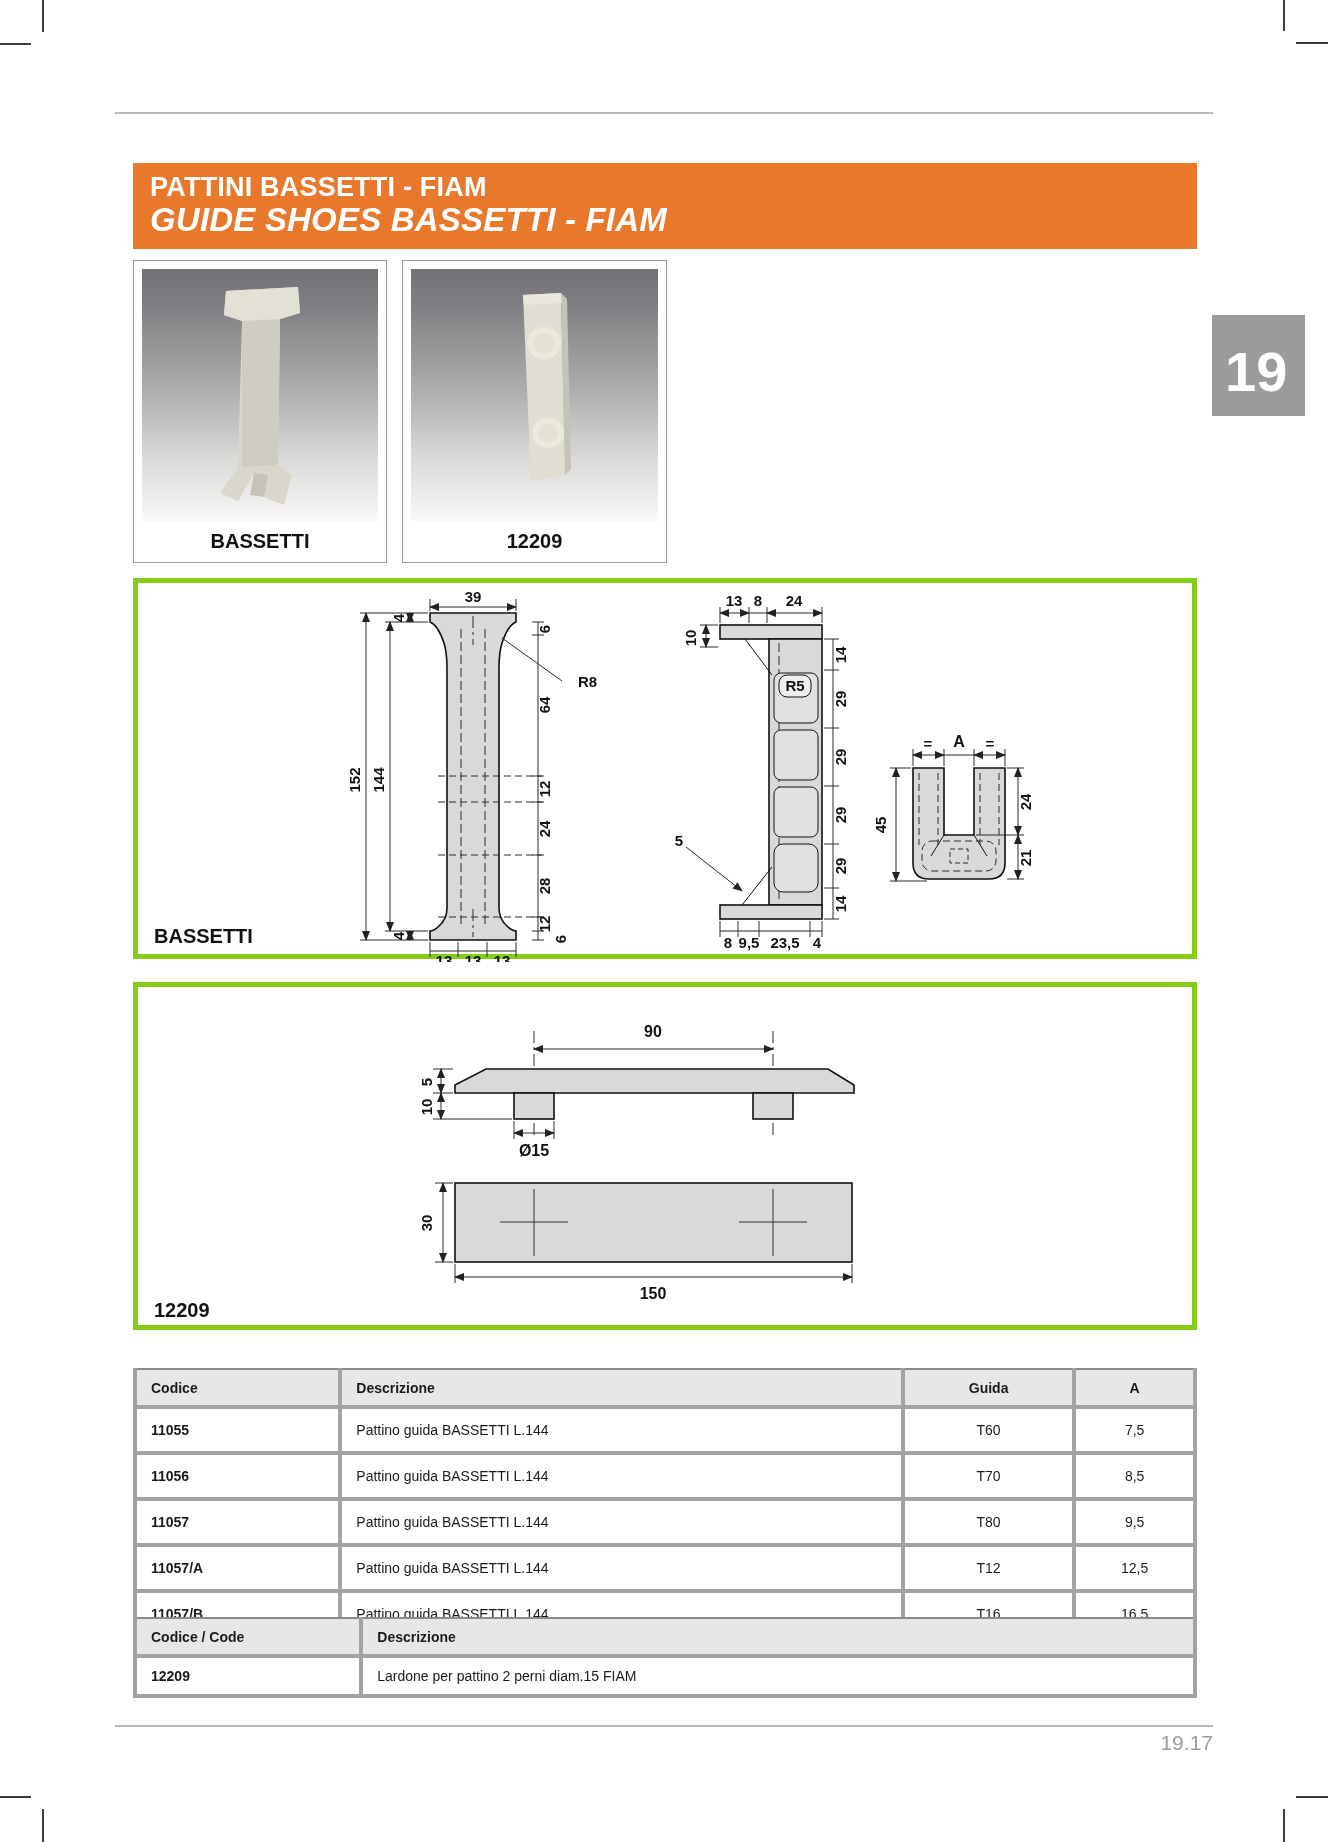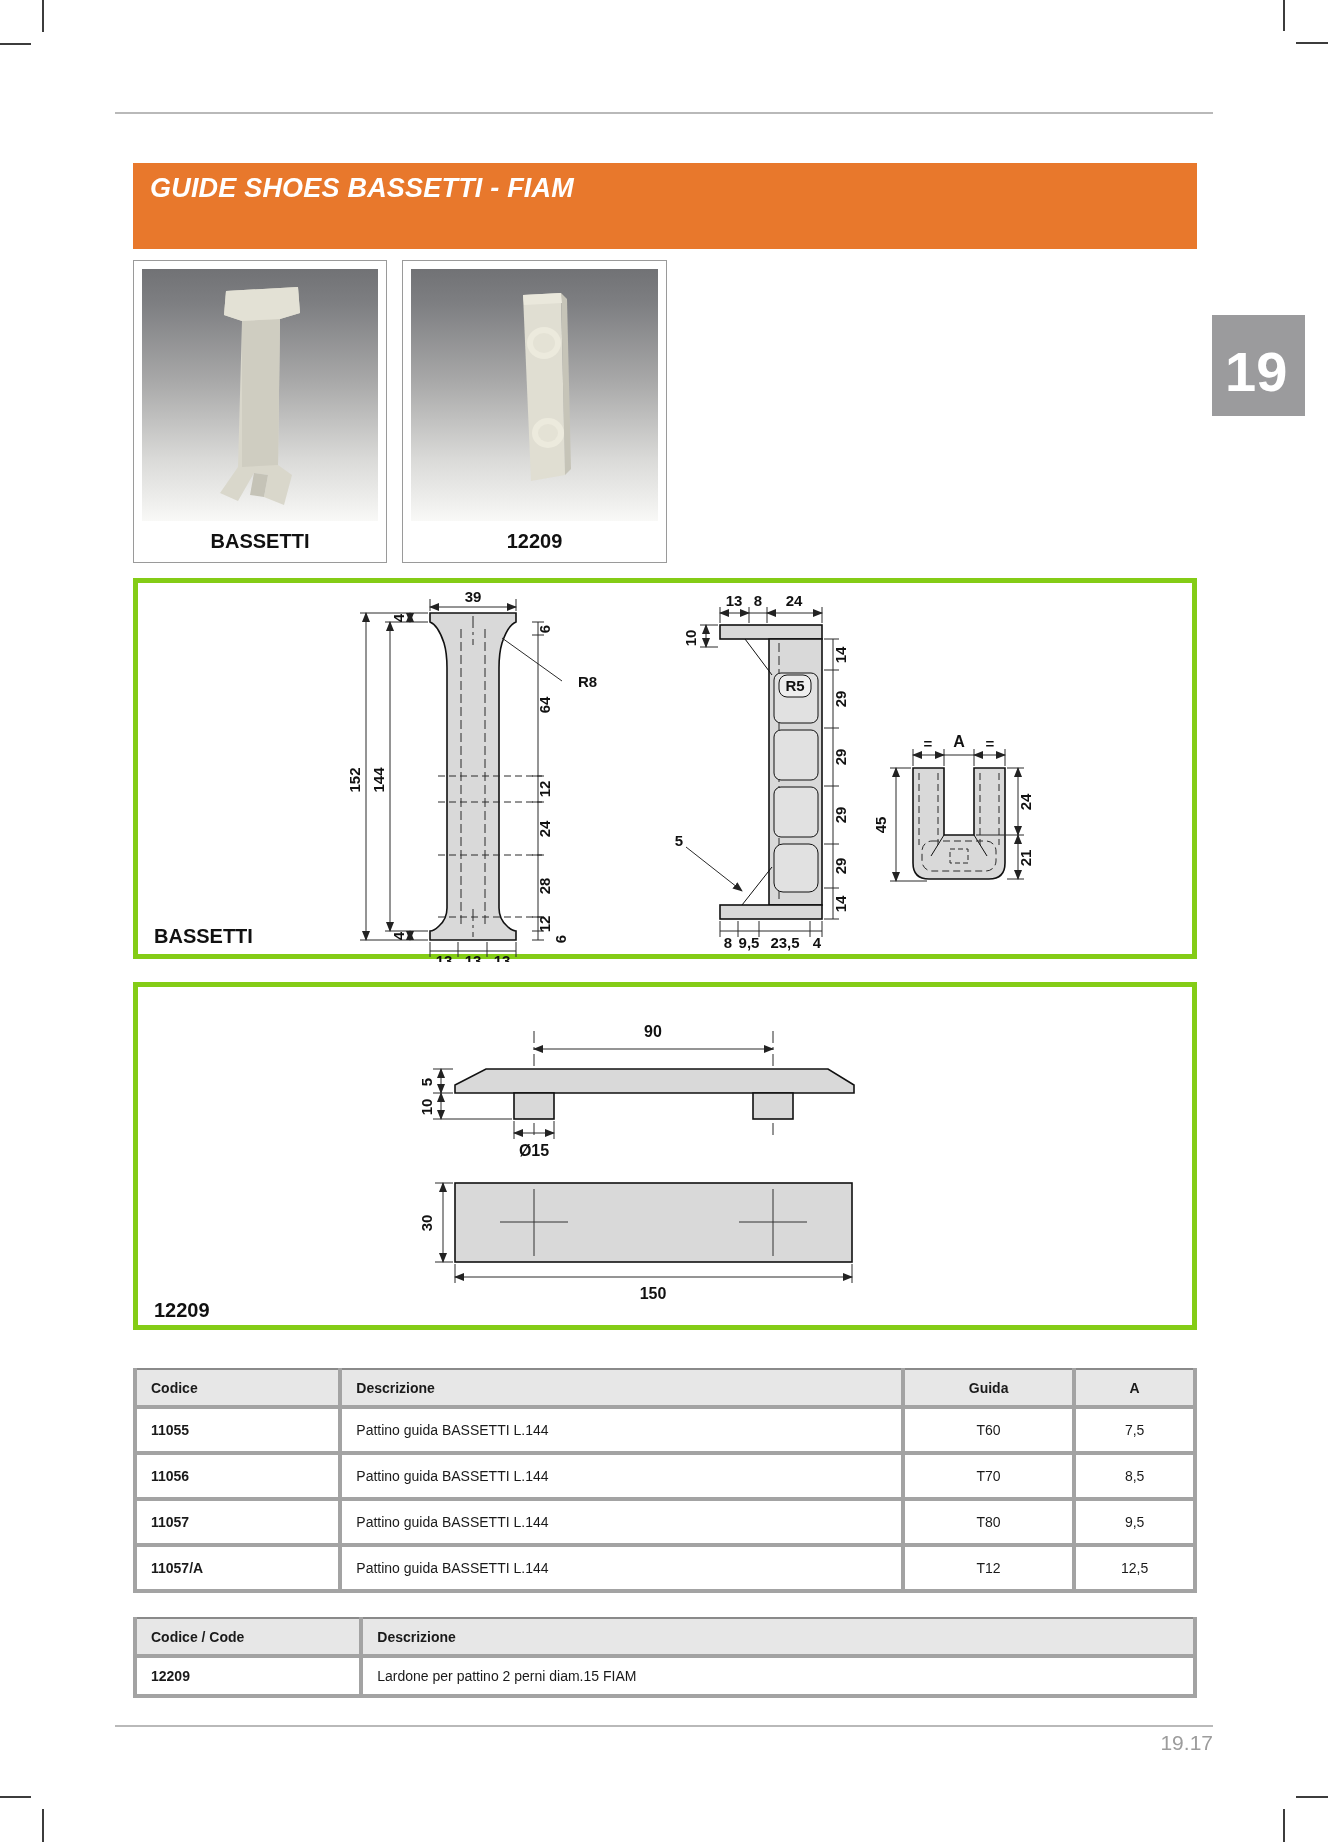--- a/index.html
+++ b/index.html
@@ -4,21 +4,21 @@
 <style>
   html,body{margin:0;padding:0;background:#ffffff;}
   .page{position:relative;width:1328px;height:1842px;background:#fff;overflow:hidden;
         font-family:"Liberation Sans", sans-serif;color:#1a1a1a;}
   .mark{position:absolute;background:#3c3c3c;}
   .rule{position:absolute;background:#b9b9b9;height:2px;}
   
   .banner{position:absolute;left:133px;top:163px;width:1064px;height:86px;background:#E8782C;
           color:#fff;padding:9px 0 0 17px;box-sizing:border-box;}
   .banner .l1{font-size:27px;font-weight:bold;line-height:31px;letter-spacing:.2px;}
-  .banner .l2{font-size:27px;font-weight:bold;font-style:italic;line-height:33px;letter-spacing:.2px;}
+  .banner .l2{font-size:33px;font-weight:bold;font-style:italic;line-height:33px;letter-spacing:.2px;}
   
   .photo-card{position:absolute;top:260px;height:303px;border:1px solid #9a9a9a;background:#fff;
               box-sizing:border-box;padding:8px 8px 0 8px;}
   .photo-bg{width:100%;height:252px;background:linear-gradient(#717275 0%,#7e7f82 14%,#a9a9a9 45%,#d9d9d7 75%,#f2f2f0 95%,#f9f9f7 100%);
             position:relative;overflow:hidden;}
   .photo-label{height:40px;display:flex;align-items:center;justify-content:center;
                font-size:20px;font-weight:bold;color:#111;}
   
   .chap-tab{position:absolute;left:1212px;top:315px;width:93px;height:101px;background:#9B9B9D;
             color:#fff;font-weight:bold;font-size:56px;box-sizing:border-box;
@@ -51,20 +51,21 @@
   <div class="mark" style="left:1283px;top:0;width:2px;height:31px"></div>
   <div class="mark" style="left:1296px;top:42px;width:32px;height:2px"></div>
   <div class="mark" style="left:0;top:1796px;width:31px;height:2px"></div>
   <div class="mark" style="left:42px;top:1809px;width:2px;height:33px"></div>
   <div class="mark" style="left:1296px;top:1796px;width:32px;height:2px"></div>
   <div class="mark" style="left:1283px;top:1809px;width:2px;height:33px"></div>
 
   <div class="rule" style="left:115px;top:112px;width:1098px"></div>
 
   <div class="banner">
+    <div class="l1">PATTINI BASSETTI - FIAM</div>
     <div class="l2">GUIDE SHOES BASSETTI - FIAM</div>
   </div>
 
   <div class="chap-tab">
     <span>19</span>
   </div>
 
   <div class="photo-card" style="left:133px;width:254px">
     <div class="photo-bg">
       <svg width="236" height="252" viewBox="0 0 236 252">
@@ -325,20 +326,26 @@
         <td>Pattino guida BASSETTI L.144</td>
         <td class="c-center">T80</td>
         <td class="c-center">9,5</td>
       </tr>
       <tr>
         <td class="b">11057/A</td>
         <td>Pattino guida BASSETTI L.144</td>
         <td class="c-center">T12</td>
         <td class="c-center">12,5</td>
       </tr>
+      <tr>
+        <td class="b">11057/B</td>
+        <td>Pattino guida BASSETTI L.144</td>
+        <td class="c-center">T16</td>
+        <td class="c-center">16,5</td>
+      </tr>
     </tbody>
   </table>
 
   <table class="cat" style="top:1617px">
     <colgroup>
         <col style="width:227px">
         <col style="width:837px">
       </colgroup>
     <thead>
       <tr>

